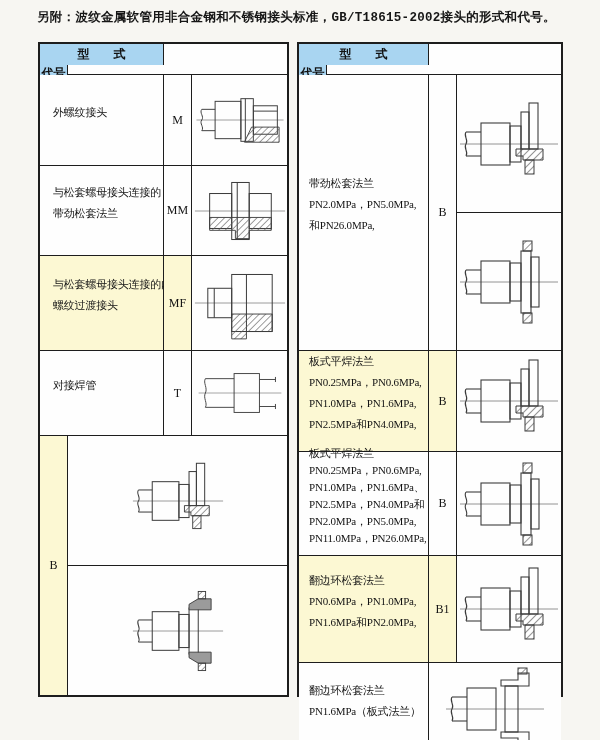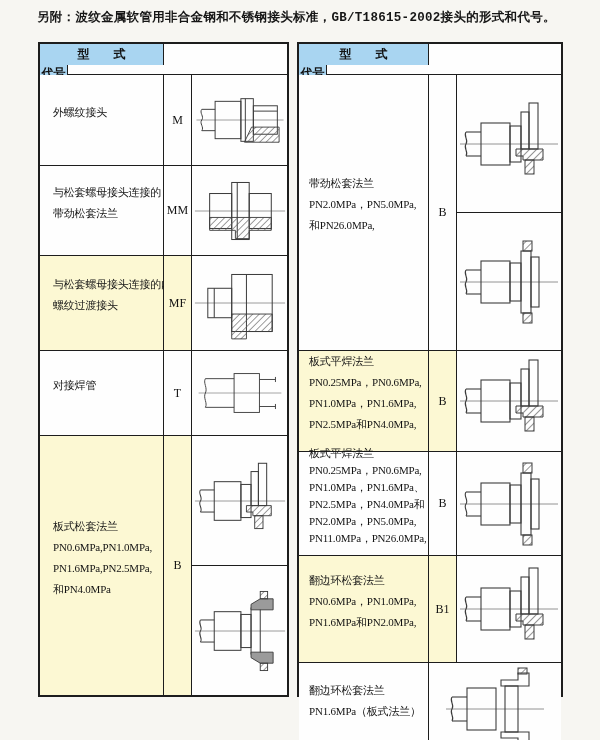--- a/index.html
+++ b/index.html
@@ -223,26 +223,20 @@
     </div>
     <div class="cell code">T</div>
     <div class="cell diag">
       <svg class="d" width="92" height="76" viewBox="0 0 100 90">
           <use href="#fit-t"></use>
         </svg>
     </div>
   </div>
 
   <div class="row last">
-    <div class="cell type hl">
-      <div class="ln">板式松套法兰</div>
-      <div class="ln">PN0.6MPa,PN1.0MPa,</div>
-      <div class="ln">PN1.6MPa,PN2.5MPa,</div>
-      <div class="ln">和PN4.0MPa</div>
-    </div>
     <div class="cell code hl">B</div>
     <div class="cell diag split">
       <div class="sub first">
         <svg class="d" width="92" height="84" viewBox="0 0 100 90">
             <use href="#flange-down"></use>
           </svg>
       </div>
       <div class="sub">
         <svg class="d" width="92" height="84" viewBox="0 0 100 90">
             <use href="#flange-gray"></use>

